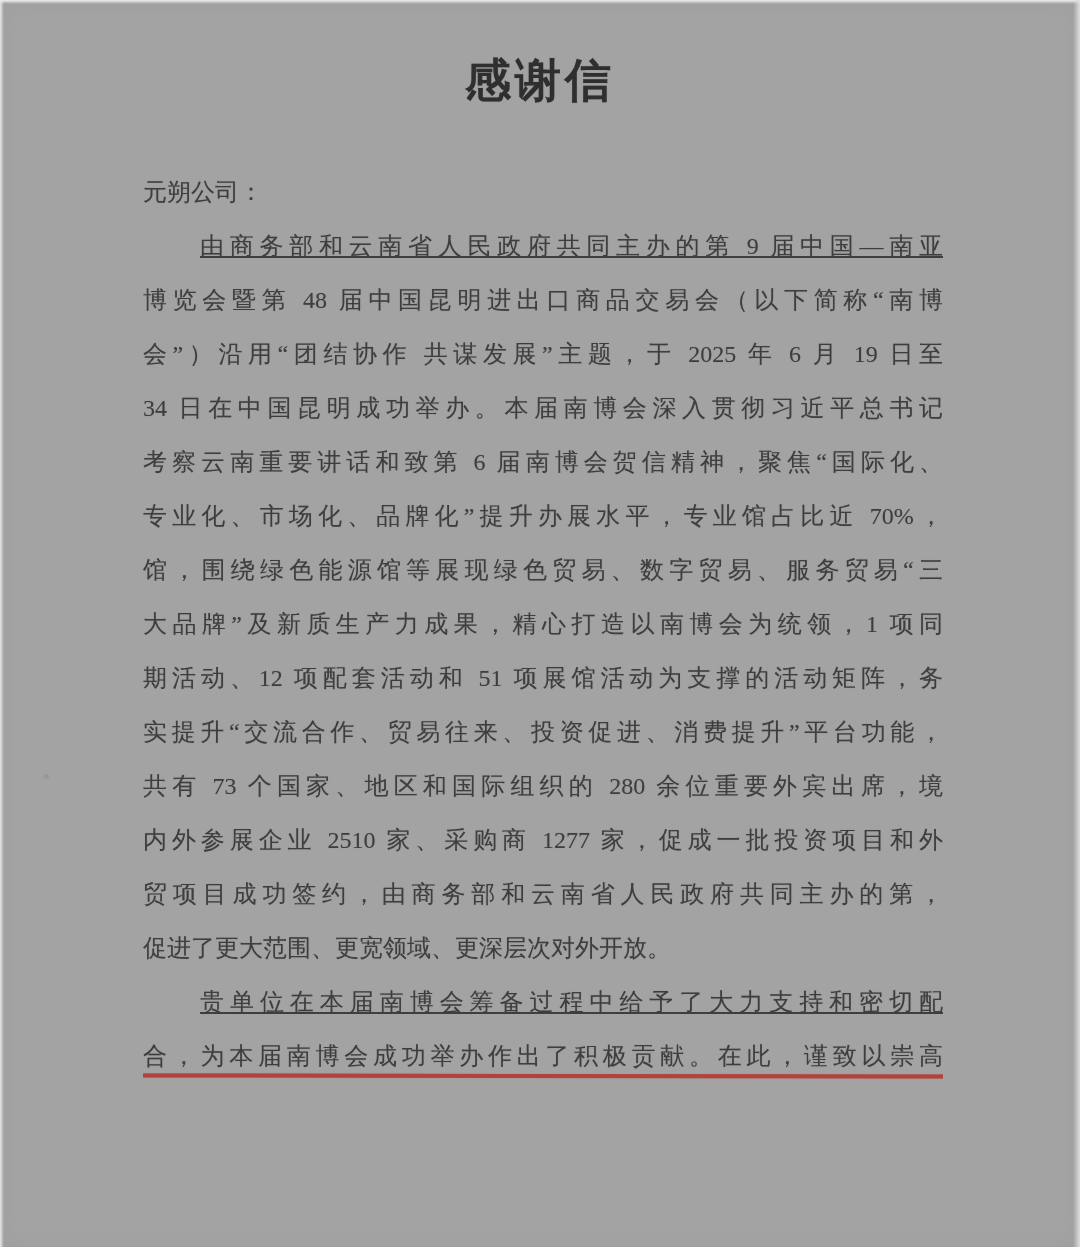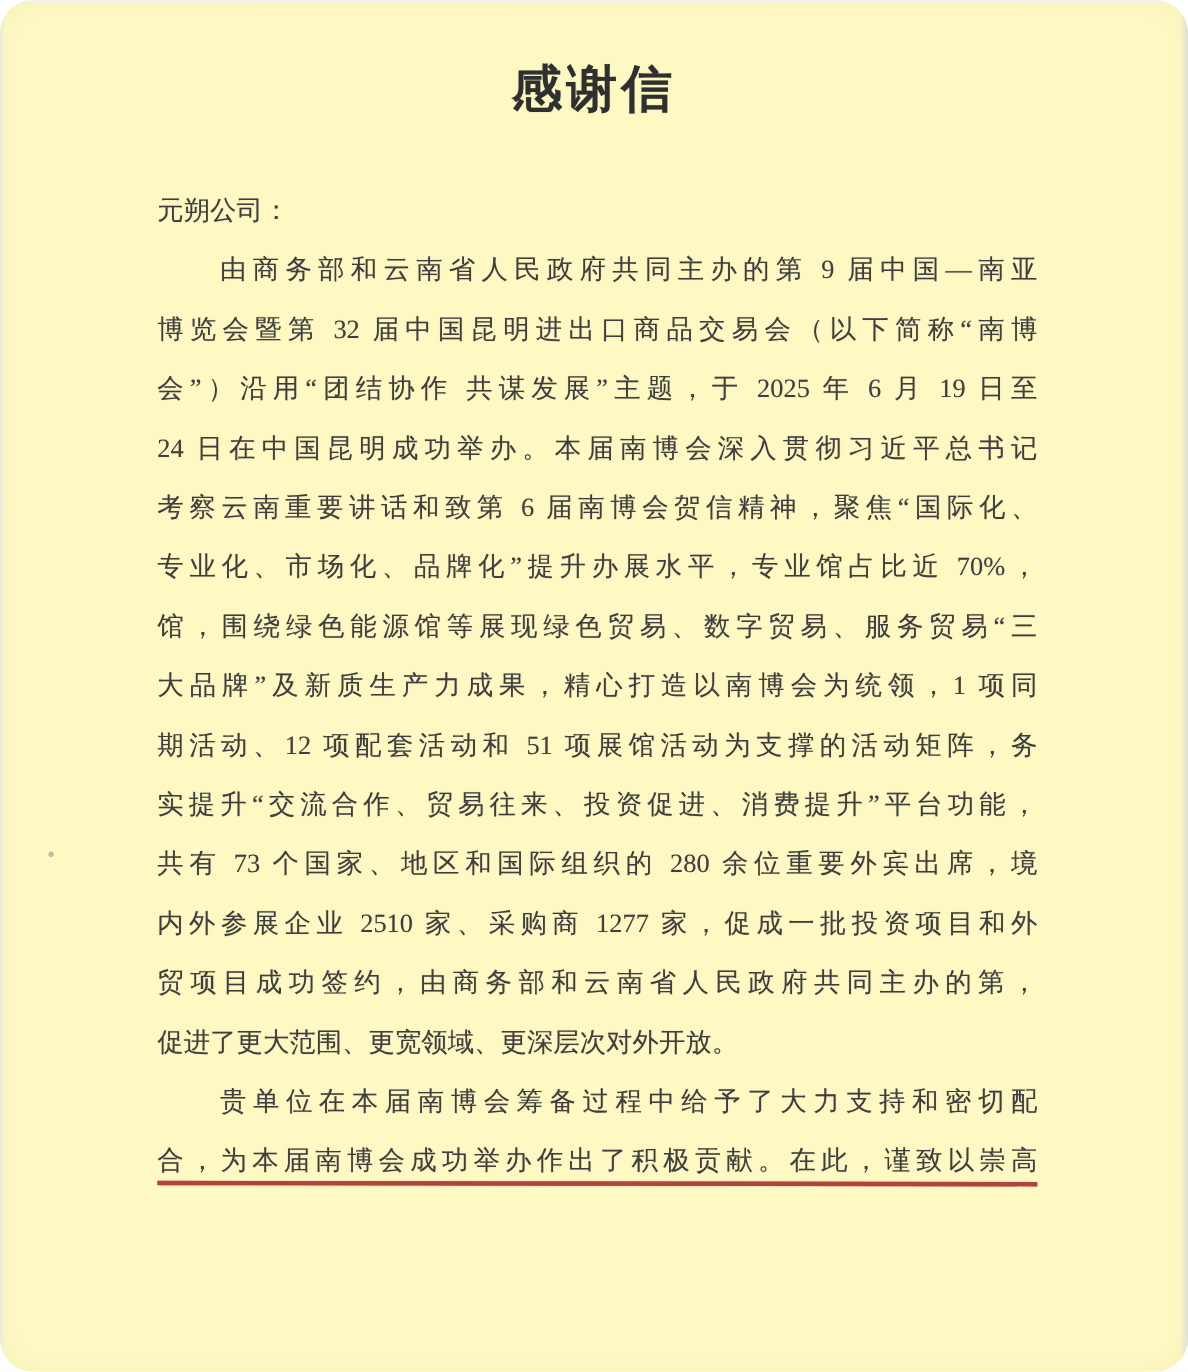--- a/index.html
+++ b/index.html
@@ -4,25 +4,24 @@
 <style>
   html, body {
     margin: 0;
     padding: 0;
     background: #ffffff;
   }
   .page {
     position: relative;
     width: 1080px;
     height: 1247px;
-    background: #fef9c3;
+    background: #a3a3a3;
     overflow: hidden;
     font-family: "Liberation Serif", "DejaVu Serif", serif;
     box-shadow: inset 0 0 26px rgba(0,0,0,0.035);
-    border-radius: 30px;
   }
   
   .edge-left {
     position: absolute;
     left: 0; top: 0; bottom: 0;
     width: 4px;
     background: linear-gradient(to right, #e9e9e9, rgba(252,252,252,0));
   }
   .edge-right {
     position: absolute;
@@ -68,20 +67,21 @@
     text-align: justify;
     text-align-last: justify;
     position: relative;
   }
   .line.plain {
     text-align-last: left;
     text-align: center;
   }
   .line.indent {
     text-indent: 57px;
+    text-decoration: underline;
   }
   .salutation {
     height: 54px;
     line-height: 54px;
     text-align: left;
     text-align-last: left;
     overflow: hidden;
     white-space: nowrap;
   }
   .red-underline {
@@ -115,23 +115,23 @@
   <div class="edge-top"></div>
   <div class="edge-left"></div>
   <div class="edge-right"></div>
 
   <h1 class="title">感谢信</h1>
 
   <div class="body-block">
     <div class="salutation">元朔公司：</div>
 
     <div class="line indent">由商务部和云南省人民政府共同主办的第 9 届中国—南亚</div>
-    <div class="line">博览会暨第 32 届中国昆明进出口商品交易会（以下简称“南博</div>
+    <div class="line">博览会暨第 48 届中国昆明进出口商品交易会（以下简称“南博</div>
     <div class="line">会”）沿用“团结协作 共谋发展”主题，于 2025 年 6 月 19 日至</div>
-    <div class="line">24 日在中国昆明成功举办。本届南博会深入贯彻习近平总书记</div>
+    <div class="line">34 日在中国昆明成功举办。本届南博会深入贯彻习近平总书记</div>
     <div class="line">考察云南重要讲话和致第 6 届南博会贺信精神，聚焦“国际化、</div>
     <div class="line">专业化、市场化、品牌化”提升办展水平，专业馆占比近 70%，</div>
     <div class="line">馆，围绕绿色能源馆等展现绿色贸易、数字贸易、服务贸易“三</div>
     <div class="line">大品牌”及新质生产力成果，精心打造以南博会为统领，1 项同</div>
     <div class="line">期活动、12 项配套活动和 51 项展馆活动为支撑的活动矩阵，务</div>
     <div class="line">实提升“交流合作、贸易往来、投资促进、消费提升”平台功能，</div>
     <div class="line">共有 73 个国家、地区和国际组织的 280 余位重要外宾出席，境</div>
     <div class="line">内外参展企业 2510 家、采购商 1277 家，促成一批投资项目和外</div>
     <div class="line">贸项目成功签约，由商务部和云南省人民政府共同主办的第，</div>
     <div class="line plain">促进了更大范围、更宽领域、更深层次对外开放。</div>

